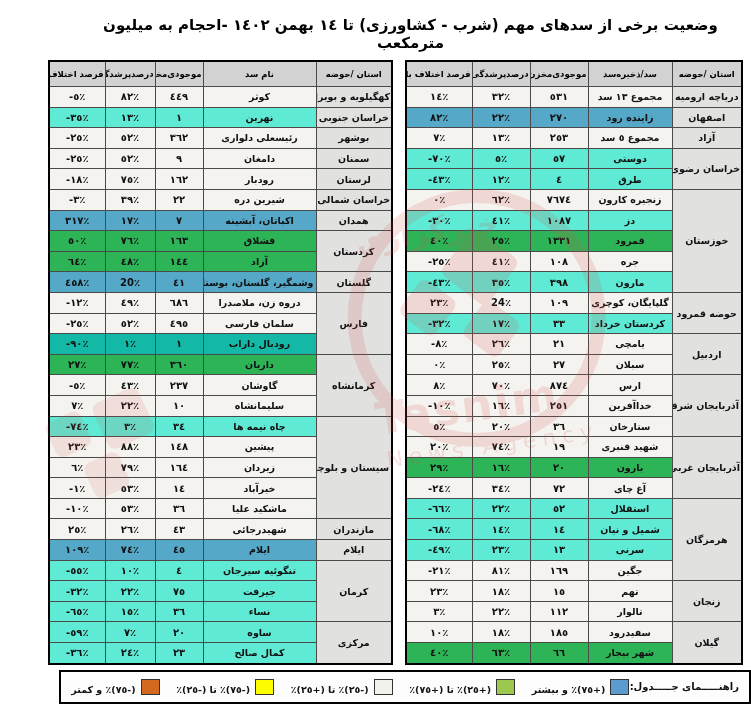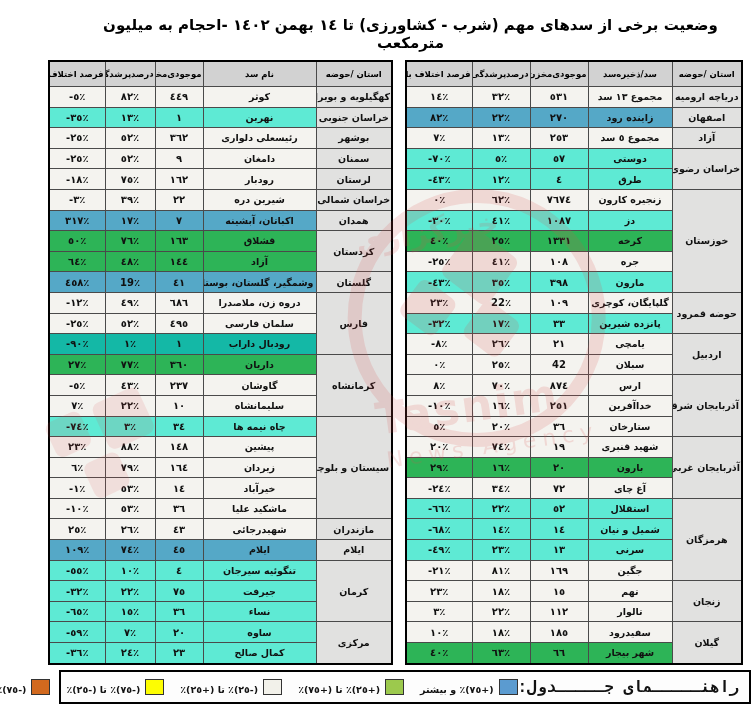--- a/index.html
+++ b/index.html
@@ -41,21 +41,21 @@
   tr.c-yellow td:not(.province){background:#5eead4;}
   tr.c-green  td:not(.province){background:#2db457;}
   tr.c-blue   td:not(.province){background:#55a8c7;}
   tr.c-orange td:not(.province){background:#14b8a6;}
   .legend{
     margin:5px 8px 0 6px;width:668px;margin-right:auto;
     border:2px solid #000;height:30px;background:#fdfdfd;
     display:flex;align-items:center;direction:rtl;
     padding:0 10px;justify-content:space-between;
   }
-  .legend-label{font-size:16px;font-weight:bold;white-space:nowrap;font-family:Liberation Mono, monospace;}
+  .legend-label{font-size:10px;font-weight:bold;white-space:nowrap;}
   .legend-item{display:flex;align-items:flex-end;gap:5px;direction:rtl;}
   .legend-swatch{
     width:17px;height:14px;border:1px solid #333;display:inline-block;flex:0 0 auto;
   }
   .legend-item-label{font-size:9.5px;font-weight:bold;white-space:nowrap;direction:rtl;}
   
   .watermark{
     position:absolute;pointer-events:none;opacity:0.16;z-index:5;
   }
   .wm-main{left:240px;top:170px;width:320px;height:330px;transform:rotate(-8deg);}
@@ -150,60 +150,60 @@
             <td class="num" dir="ltr">٦٢٪</td>
             <td class="num" dir="ltr">٠٪</td>
           </tr>
           <tr class="c-yellow">
             <td class="dam">دز</td>
             <td class="num" dir="ltr">١٠٨٧</td>
             <td class="num" dir="ltr">٤١٪</td>
             <td class="num" dir="ltr">-٣٠٪</td>
           </tr>
           <tr class="c-green">
-            <td class="dam">کرخه</td>
+            <td class="dam">قمرود</td>
             <td class="num" dir="ltr">١٣٣١</td>
             <td class="num" dir="ltr">٢٥٪</td>
             <td class="num" dir="ltr">٤٠٪</td>
           </tr>
           <tr class="c-white">
             <td class="dam">جره</td>
             <td class="num" dir="ltr">١٠٨</td>
             <td class="num" dir="ltr">٤١٪</td>
             <td class="num" dir="ltr">-٢٥٪</td>
           </tr>
           <tr class="c-yellow">
             <td class="dam">مارون</td>
             <td class="num" dir="ltr">٣٩٨</td>
             <td class="num" dir="ltr">٣٥٪</td>
             <td class="num" dir="ltr">-٤٣٪</td>
           </tr>
           <tr class="c-white">
             <td class="province" rowspan="2">حوضه قمرود</td>
             <td class="dam">گلپایگان، کوچری</td>
             <td class="num" dir="ltr">١٠٩</td>
-            <td class="num" dir="ltr">22٪</td>
+            <td class="num" dir="ltr">24٪</td>
             <td class="num" dir="ltr">٢٣٪</td>
           </tr>
           <tr class="c-yellow">
-            <td class="dam">پانزده شیرین</td>
+            <td class="dam">کردستان خرداد</td>
             <td class="num" dir="ltr">٣٣</td>
             <td class="num" dir="ltr">١٧٪</td>
             <td class="num" dir="ltr">-٣٢٪</td>
           </tr>
           <tr class="c-white">
             <td class="province" rowspan="2">اردبیل</td>
             <td class="dam">یامچی</td>
             <td class="num" dir="ltr">٢١</td>
             <td class="num" dir="ltr">٢٦٪</td>
             <td class="num" dir="ltr">-٨٪</td>
           </tr>
           <tr class="c-white">
             <td class="dam">سبلان</td>
-            <td class="num" dir="ltr">42</td>
+            <td class="num" dir="ltr">٢٧</td>
             <td class="num" dir="ltr">٢٥٪</td>
             <td class="num" dir="ltr">٠٪</td>
           </tr>
           <tr class="c-white">
             <td class="province" rowspan="3">آذربایجان شرقی</td>
             <td class="dam">ارس</td>
             <td class="num" dir="ltr">٨٧٤</td>
             <td class="num" dir="ltr">٧٠٪</td>
             <td class="num" dir="ltr">٨٪</td>
           </tr>
@@ -368,21 +368,21 @@
           <tr class="c-green">
             <td class="dam">آزاد</td>
             <td class="num" dir="ltr">١٤٤</td>
             <td class="num" dir="ltr">٤٨٪</td>
             <td class="num" dir="ltr">٦٤٪</td>
           </tr>
           <tr class="c-blue">
             <td class="province" rowspan="1">گلستان</td>
             <td class="dam">وشمگیر، گلستان، بوستان</td>
             <td class="num" dir="ltr">٤١</td>
-            <td class="num" dir="ltr">19٪</td>
+            <td class="num" dir="ltr">20٪</td>
             <td class="num" dir="ltr">٤٥٨٪</td>
           </tr>
           <tr class="c-white">
             <td class="province" rowspan="3">فارس</td>
             <td class="dam">دروه زن، ملاصدرا</td>
             <td class="num" dir="ltr">٦٨٦</td>
             <td class="num" dir="ltr">٤٩٪</td>
             <td class="num" dir="ltr">-١٢٪</td>
           </tr>
           <tr class="c-white">

